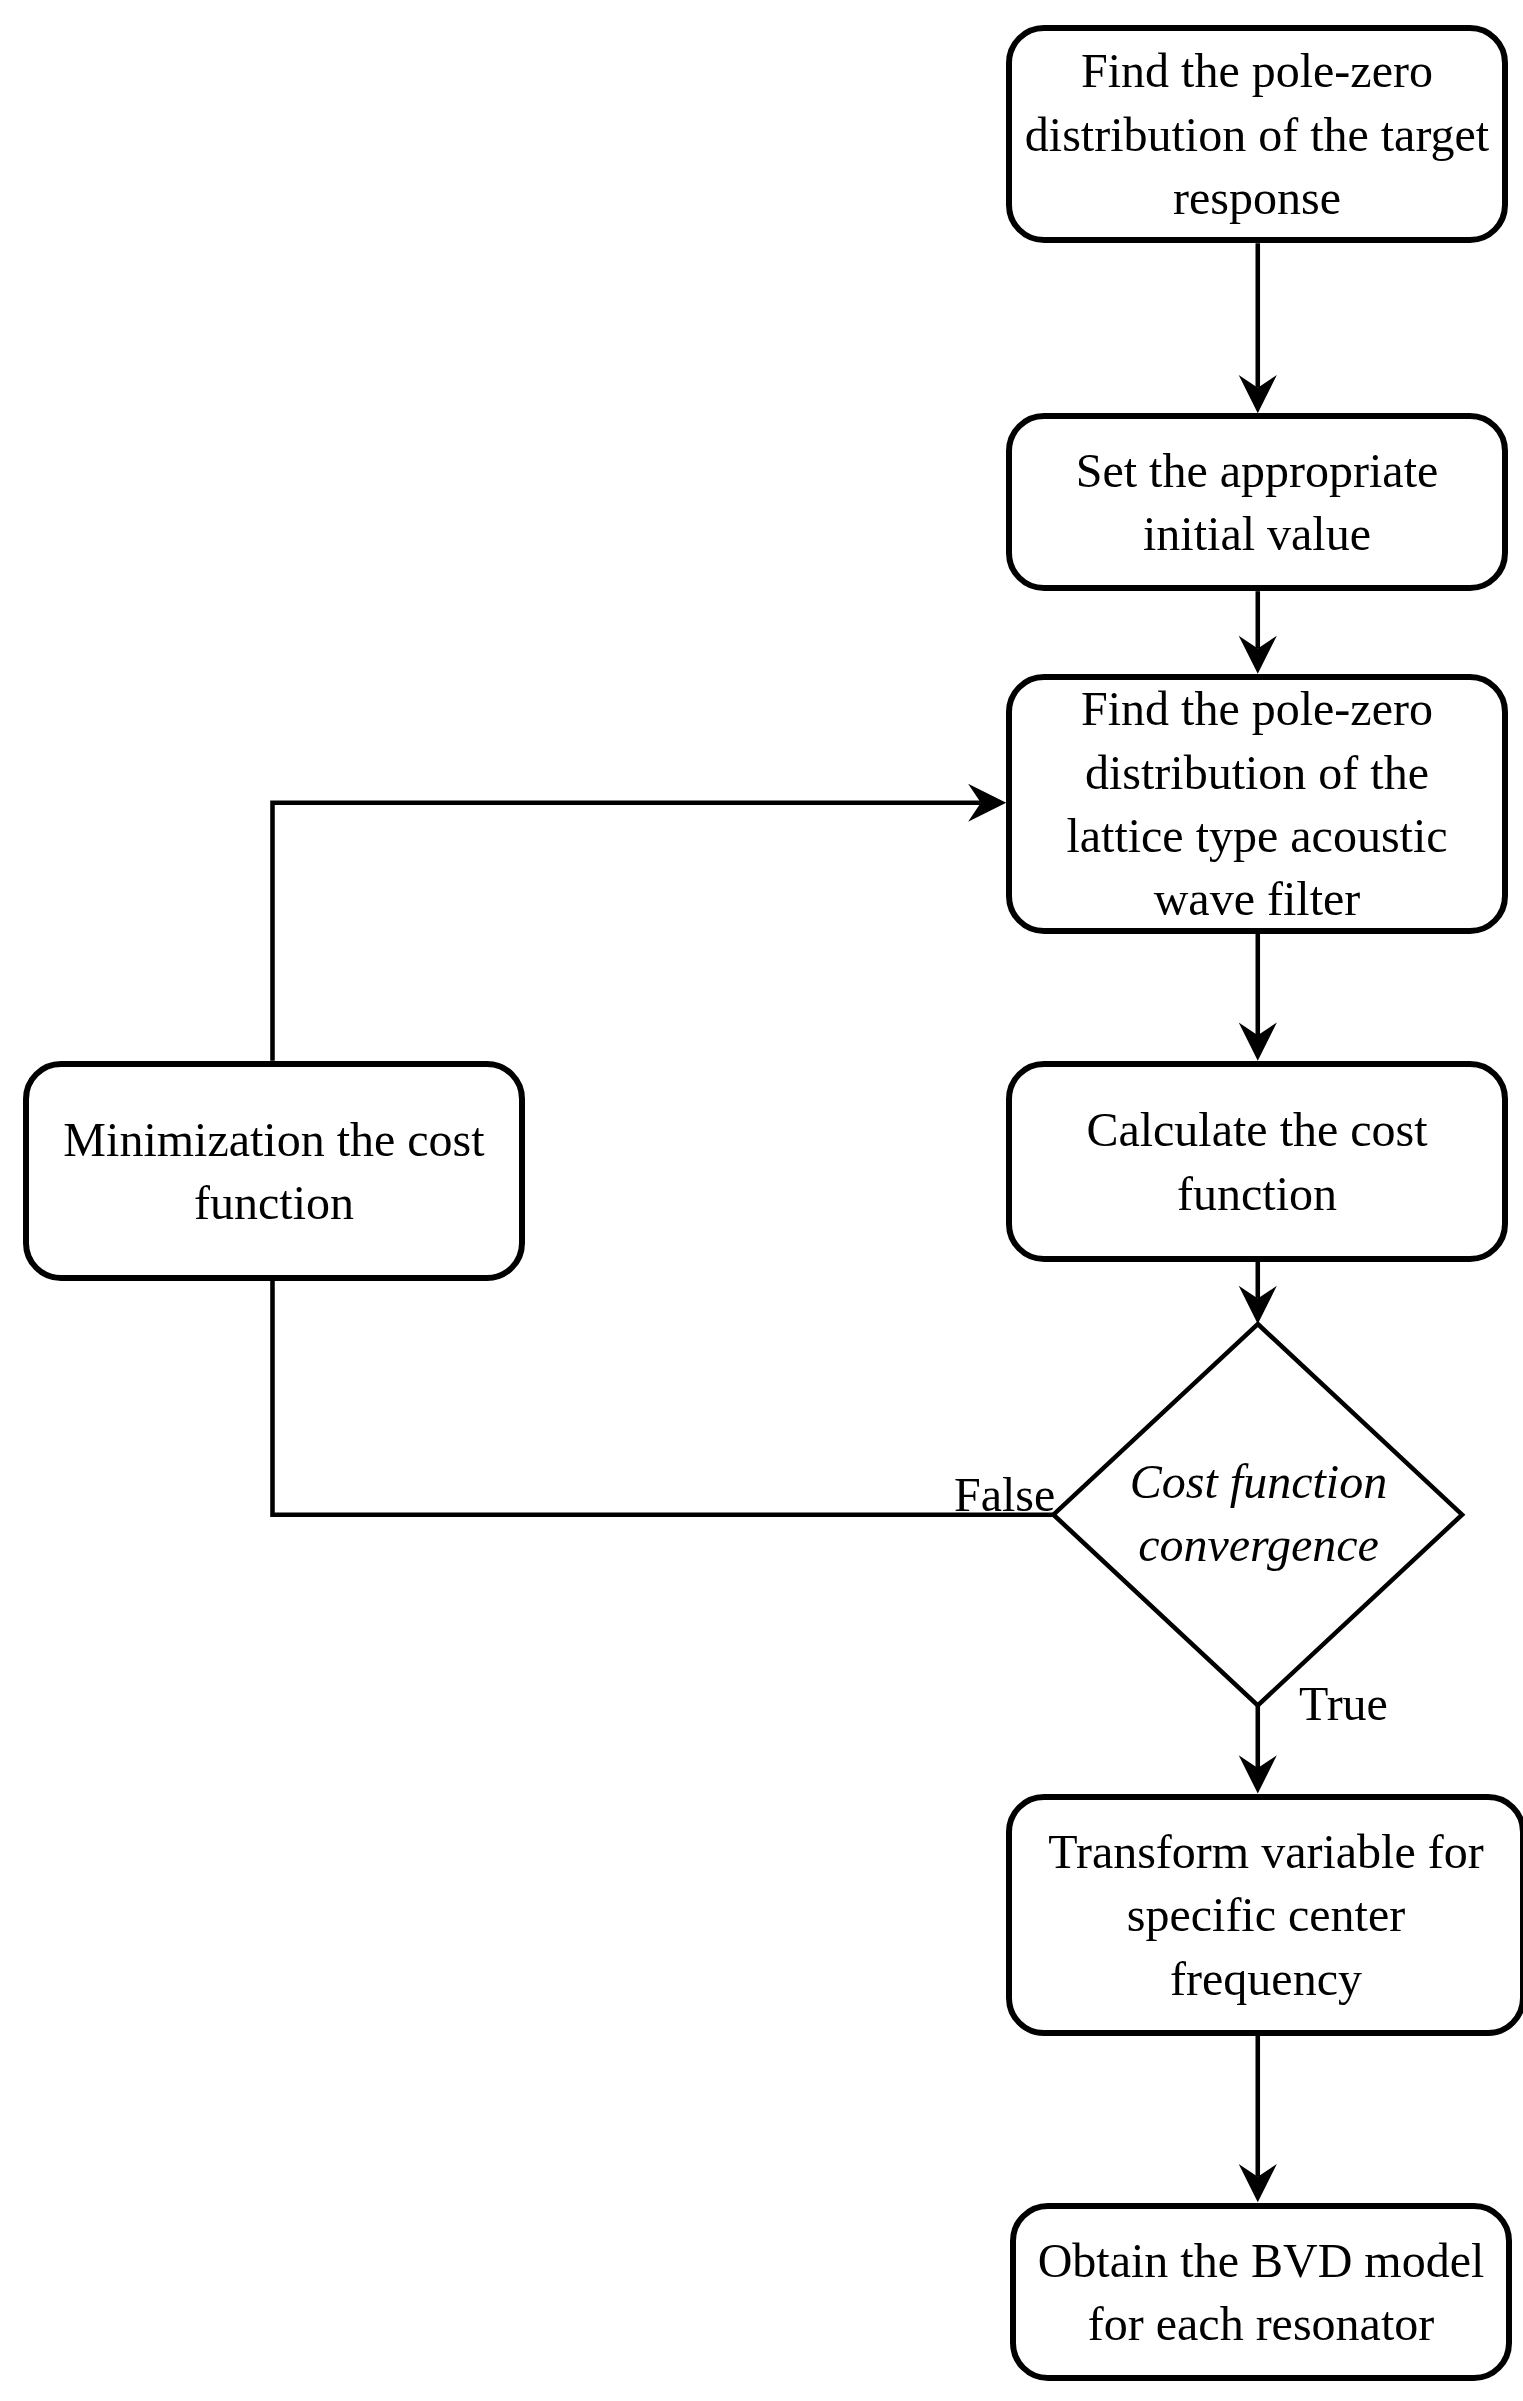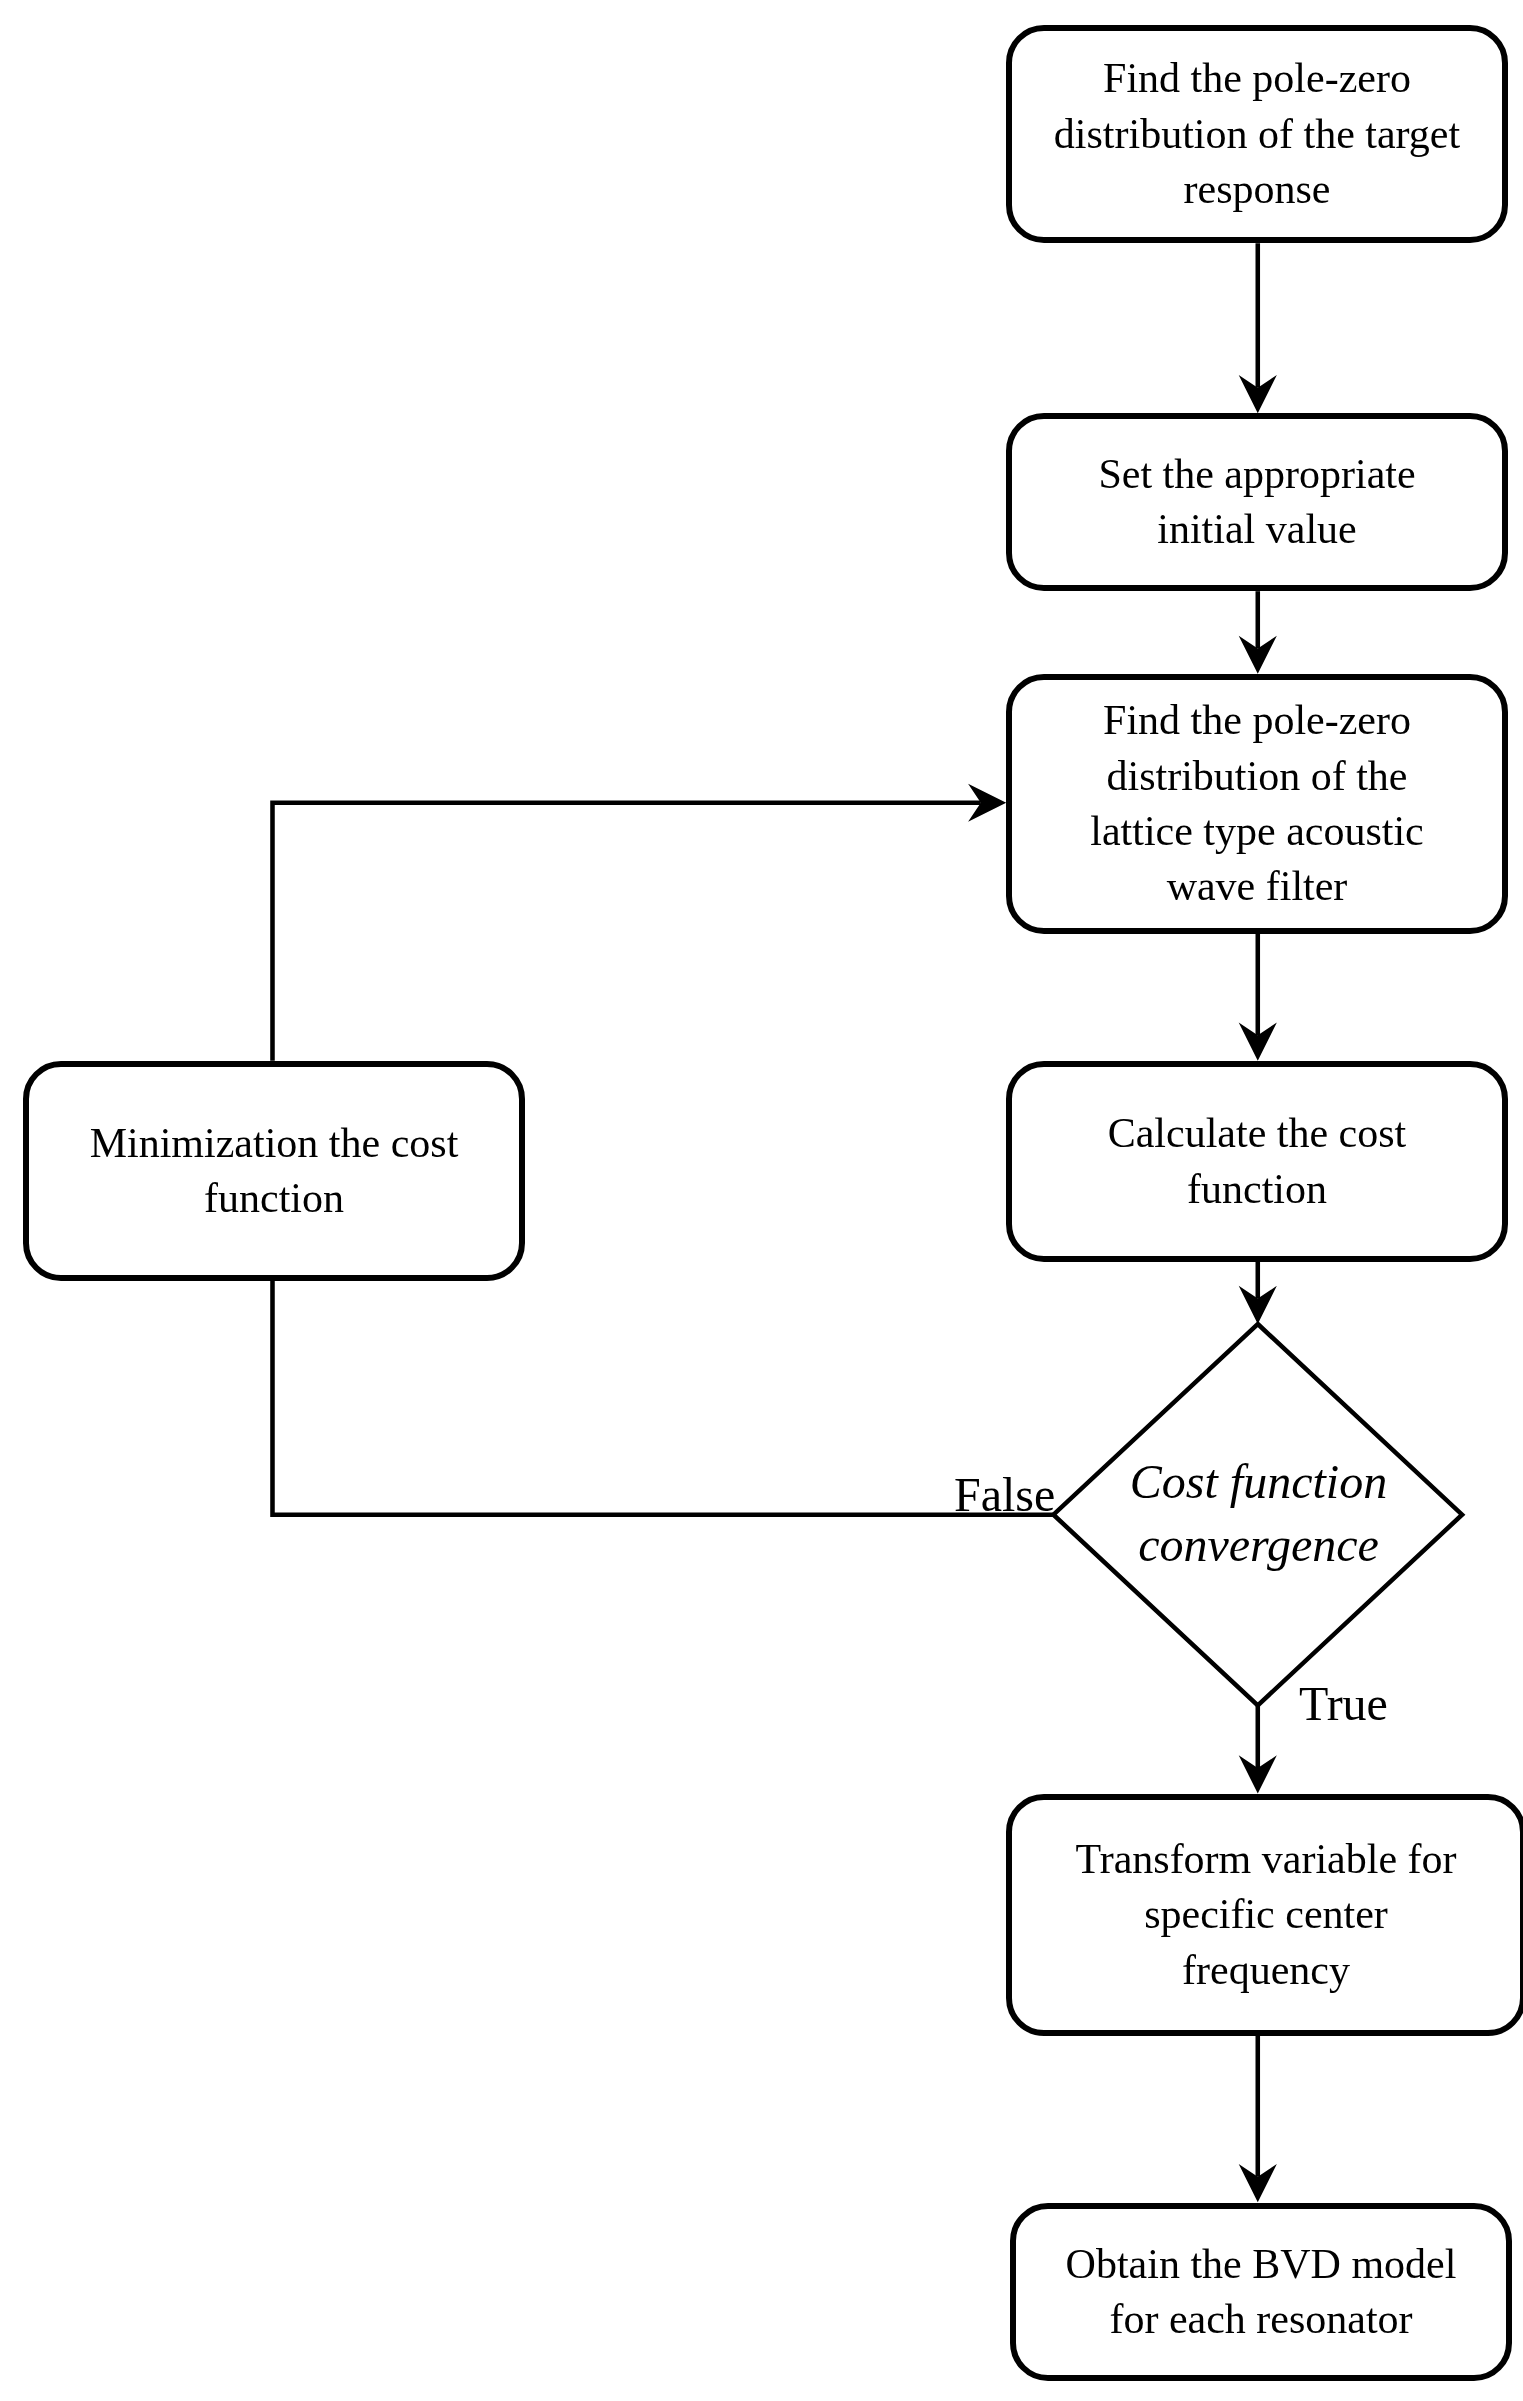--- a/index.html
+++ b/index.html
@@ -42,21 +42,21 @@
     position: absolute;
     box-sizing: border-box;
     border: 6.4px solid #000000;
     border-radius: 38px;
     background: #ffffff;
     display: flex;
     align-items: center;
     justify-content: center;
     text-align: center;
     white-space: pre-line;
-    font-size: 42px;
+    font-size: 48px;
     line-height: 1.32;
   }
   .diamond-label {
     position: absolute;
     text-align: center;
     white-space: pre-line;
     font-size: 48px;
     line-height: 1.32;
     font-style: italic;
   }

